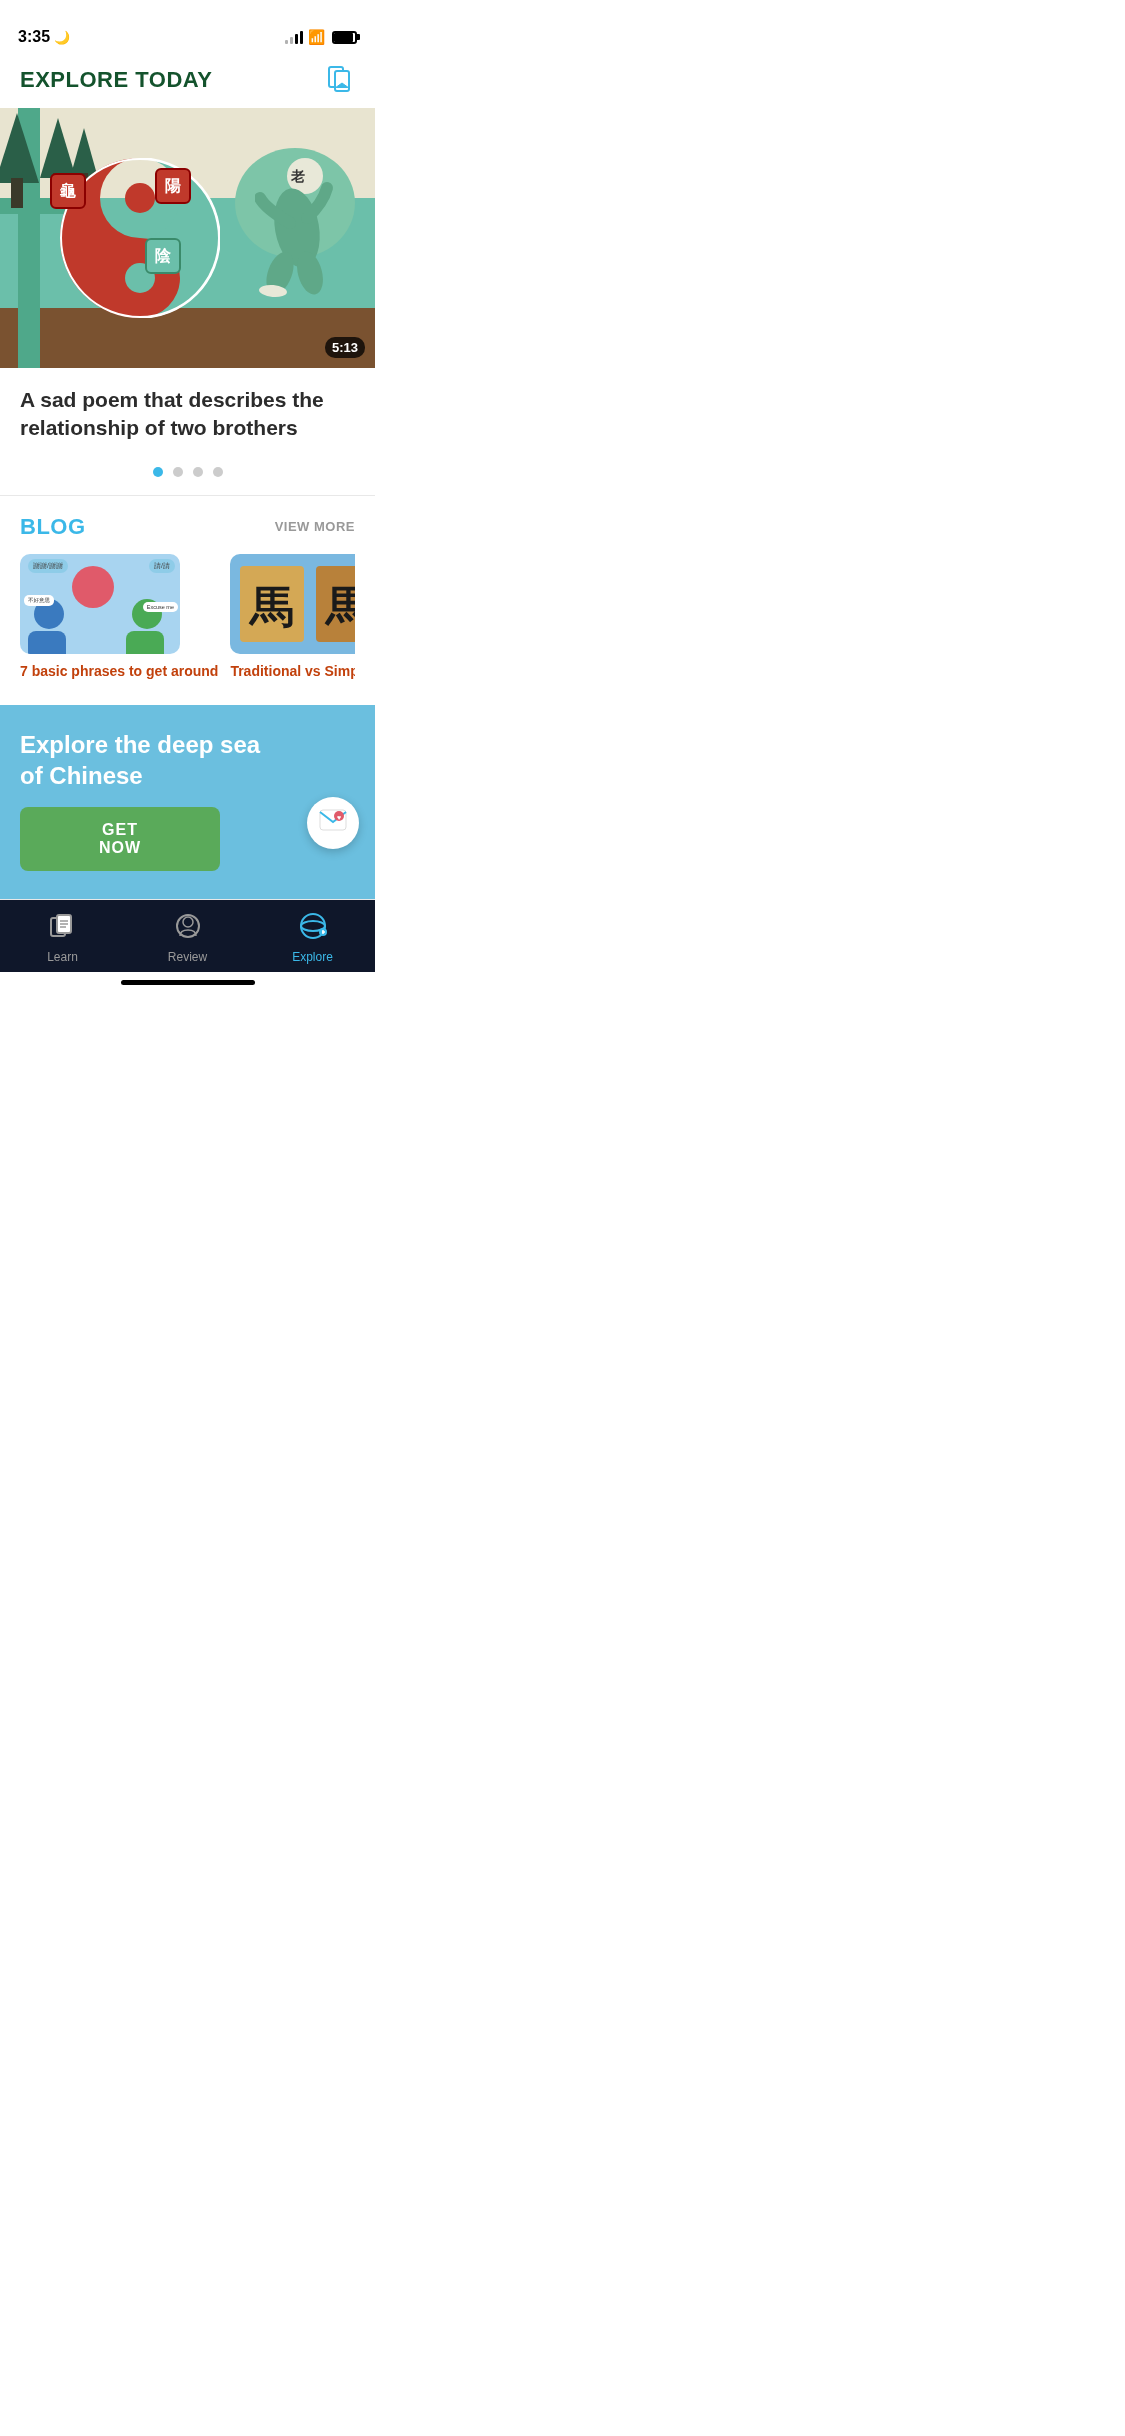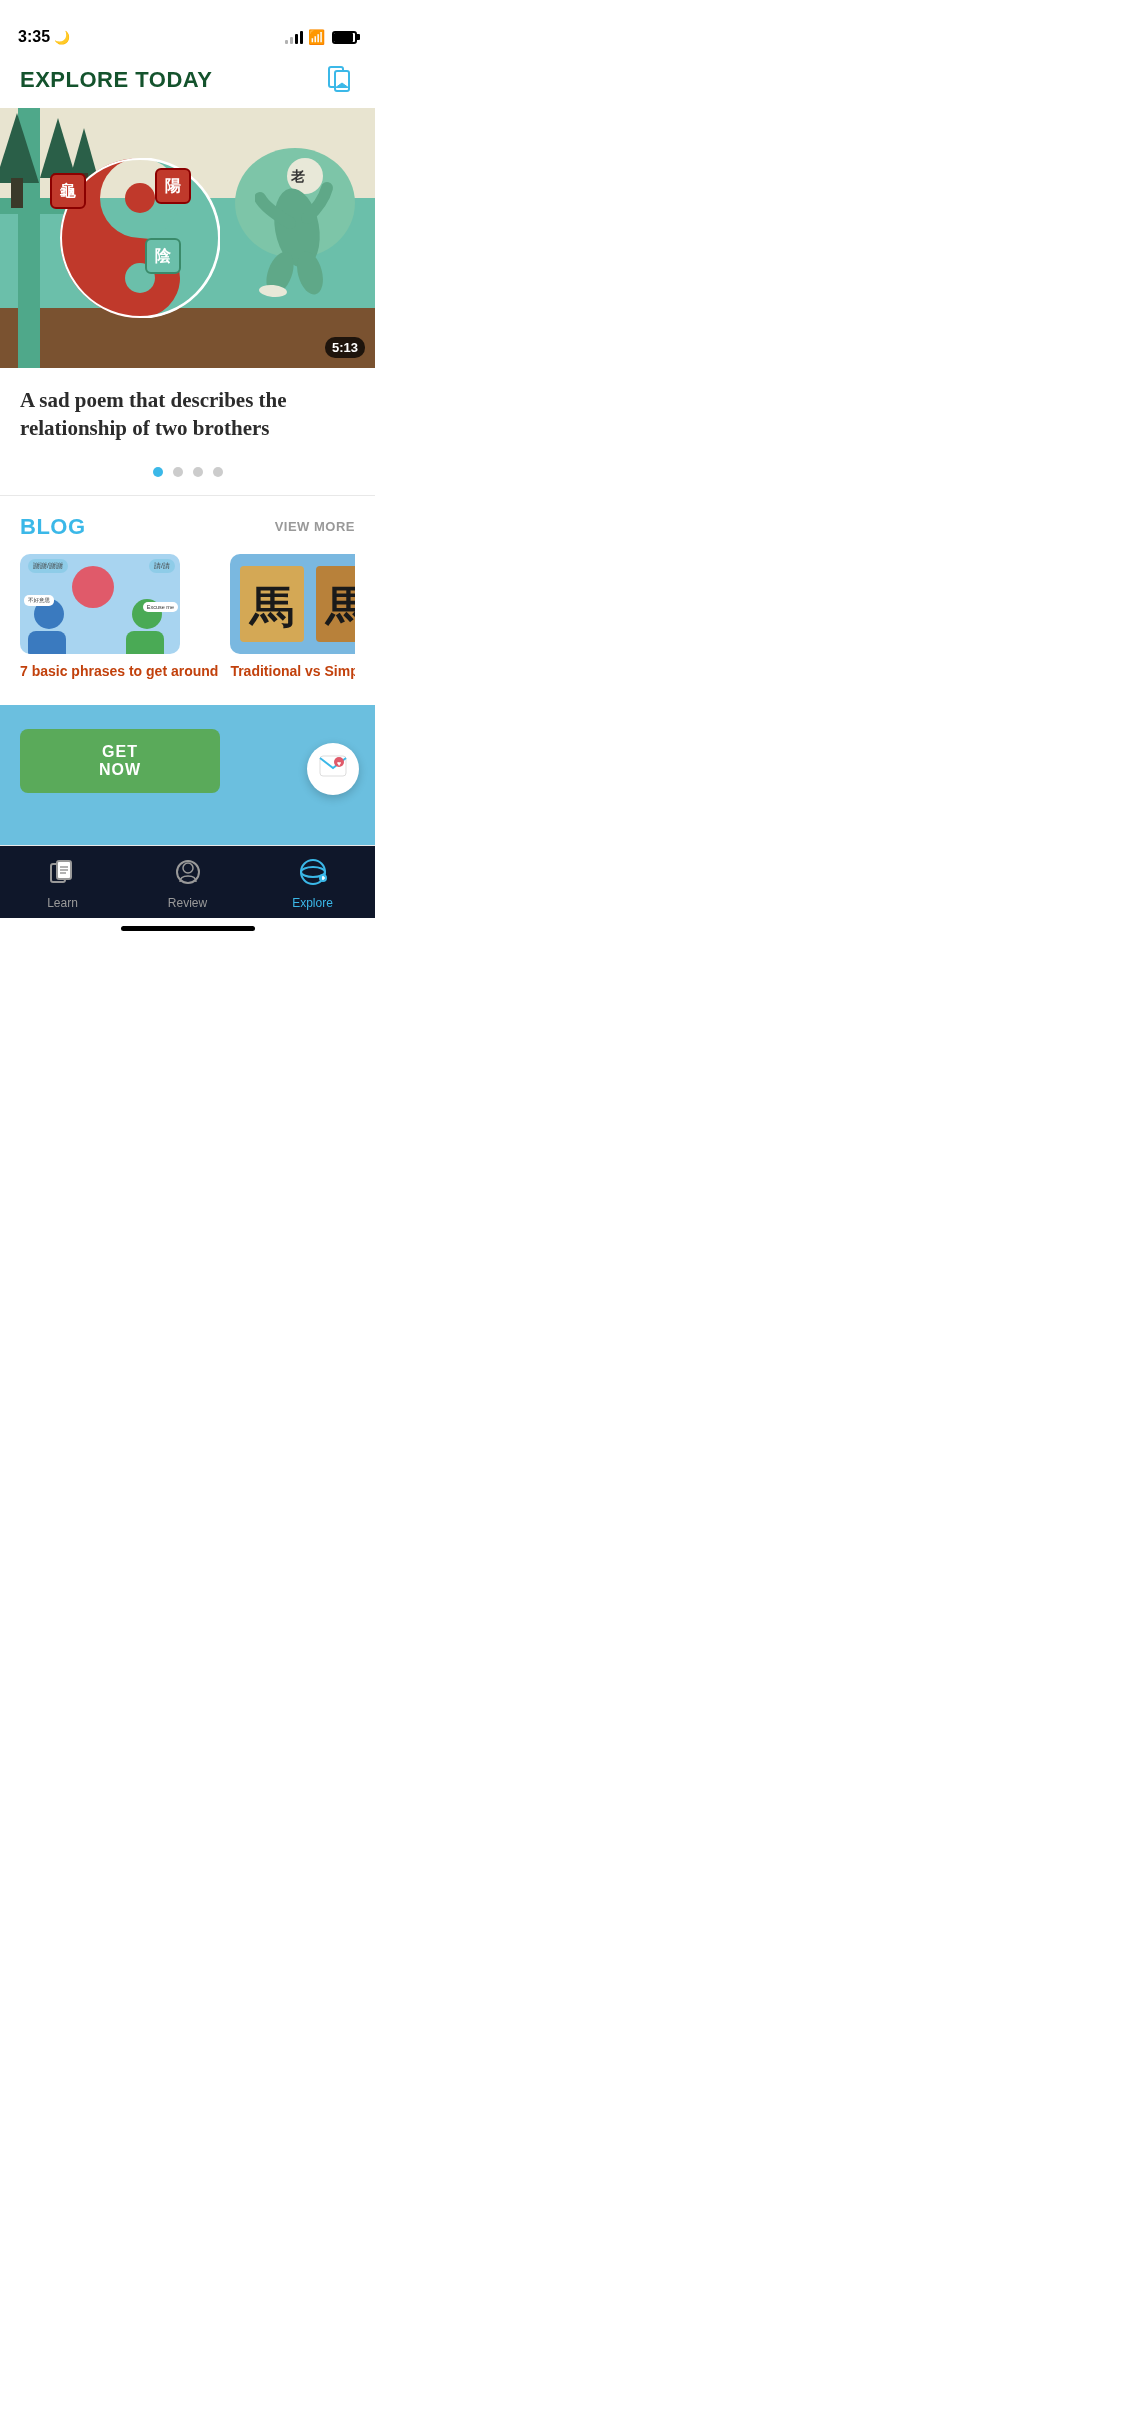--- a/index.html
+++ b/index.html
@@ -168,21 +168,20 @@
 
     
     .hero-text {
       padding: 18px 20px 10px 20px;
     }
     .hero-text p {
       font-size: 21px;
       font-weight: 700;
       color: #2c2c2c;
       line-height: 1.35;
-      font-family: Liberation Serif, serif;
     }
 
     
     .dots {
       display: flex;
       justify-content: center;
       gap: 10px;
       padding: 14px 0 18px 0;
     }
     .dot {
@@ -533,20 +532,21 @@
           </svg>
         </div>
       </div>
       <div class="blog-card-text">Traditional vs Simplified Chinese: Key Difference...</div>
     </div>
 
   </div>
 </div>
 
 <div class="promo-banner">
+  <p class="promo-text">Explore the deep sea of Chinese</p>
   <div class="get-now-btn">GET NOW</div>
   <div class="email-fab">
     <span class="email-icon-inner">
       <svg width="28" height="22" viewBox="0 0 28 22" fill="none">
         <rect x="1" y="1" width="26" height="20" rx="3" fill="#fff" stroke="#ddd" stroke-width="1"></rect>
         <path d="M1,3 L14,13 L27,3" stroke="#3bb8e8" stroke-width="2" fill="none"></path>
         <circle cx="20" cy="7" r="5" fill="#e05a6a"></circle>
         <text x="20" y="10.5" text-anchor="middle" font-size="7" fill="#fff">♥</text>
       </svg>
     </span>

